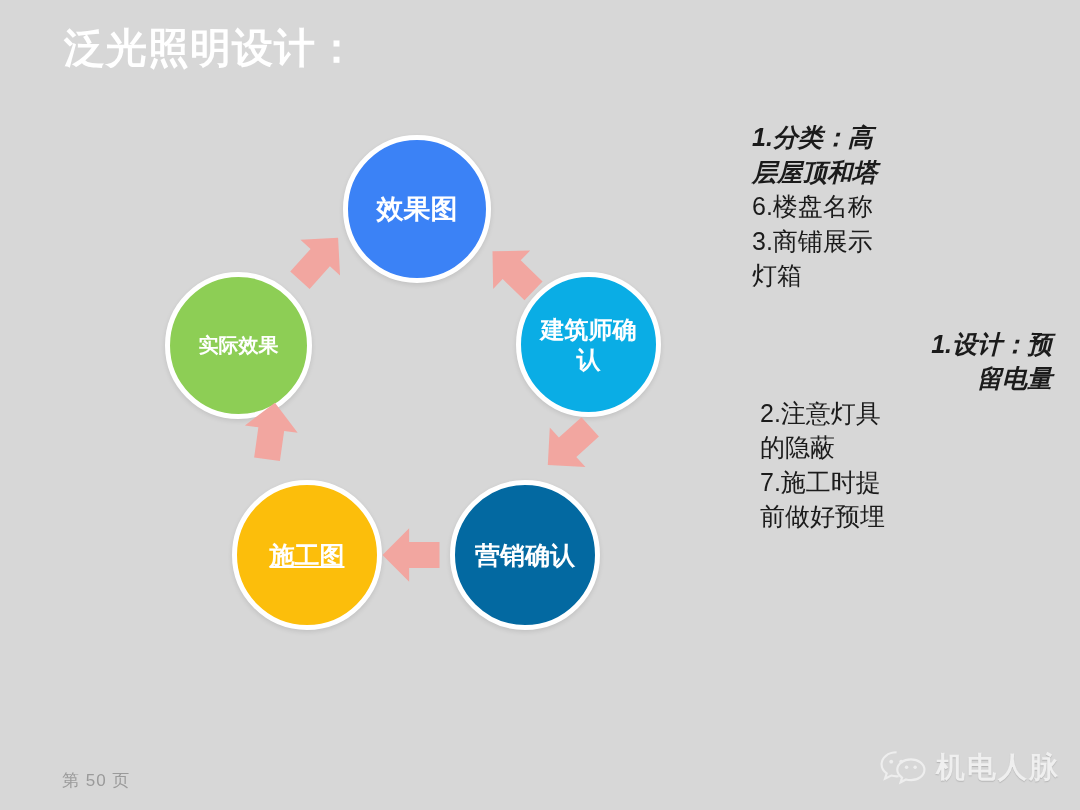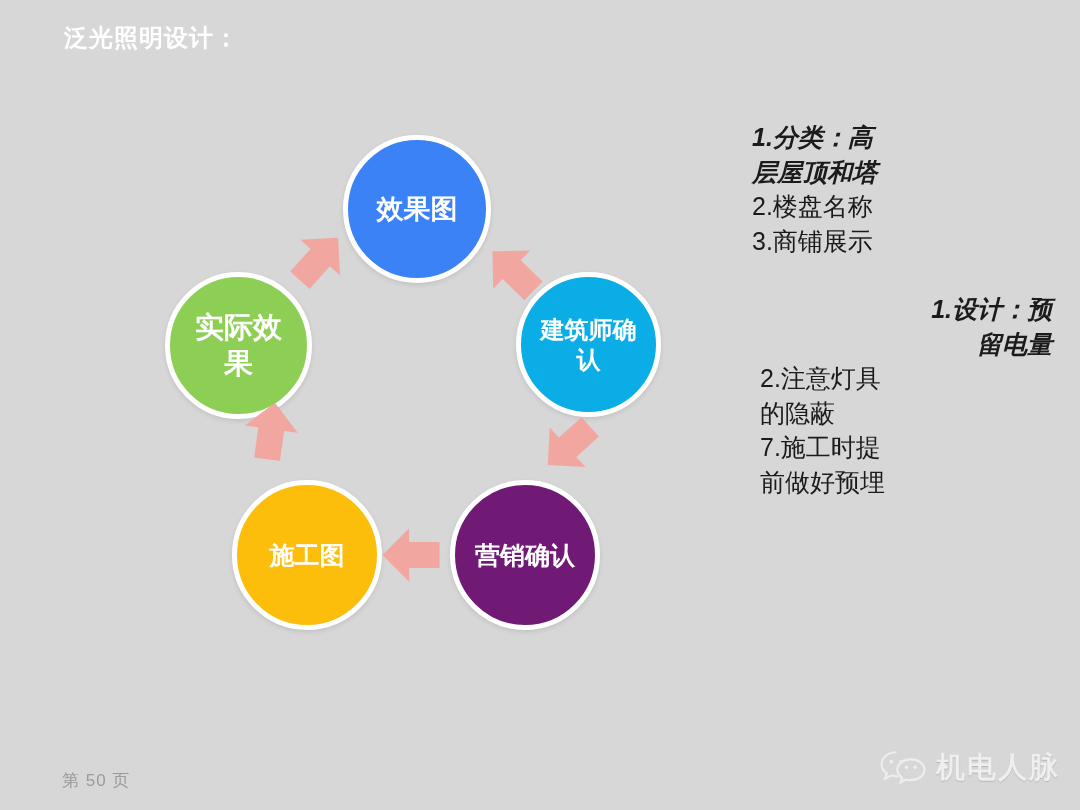--- a/index.html
+++ b/index.html
@@ -18,21 +18,21 @@
     width: 1080px;
     height: 810px;
     background: #d7d7d7;
   }
 
   
   .slide-title {
     position: absolute;
     left: 64px;
     top: 22px;
-    font-size: 24px;
+    font-size: 41px;
     font-weight: bold;
     color: #ffffff;
     letter-spacing: 1px;
     line-height: 1.3;
     white-space: nowrap;
   }
 
   
   .cycle {
     position: absolute;
@@ -58,22 +58,22 @@
   .node .label {
     display: block;
     padding: 0 12px;
     color: #ffffff;
   }
 
   
   .node-effect   { left: 223px; top: 35px;  width: 148px; height: 148px; font-size: 27px; }
   .node-architect{ left: 396px; top: 172px; width: 145px; height: 145px; font-size: 24px; }
   .node-market   { left: 330px; top: 380px; width: 150px; height: 150px; font-size: 25px; }
-  .node-construct{ left: 112px; top: 380px; width: 150px; height: 150px; font-size: 25px; }
-  .node-actual   { left: 45px;  top: 172px; width: 147px; height: 147px; font-size: 29px; font-family: Liberation Serif, serif; }
+  .node-construct{ left: 112px; top: 380px; width: 150px; height: 150px; font-size: 25px; text-decoration: underline; }
+  .node-actual   { left: 45px;  top: 172px; width: 147px; height: 147px; font-size: 20px; font-family: Liberation Serif, serif; }
 
   
   .arrow {
     position: absolute;
     width: 62px;
     height: 62px;
   }
   .arrow svg { display: block; width: 100%; height: 100%; }
   .arrow path { fill: #f2a6a0; }
 
@@ -136,21 +136,21 @@
   <div class="cycle">
 
     <div class="node node-effect" style="background:#3b82f6;">
       <span class="label">效果图</span>
     </div>
 
     <div class="node node-architect" style="background:#0aade5;">
       <span class="label">建筑师确认</span>
     </div>
 
-    <div class="node node-market" style="background:#701a75;">
+    <div class="node node-market" style="background:#0369a1;">
       <span class="label">营销确认</span>
     </div>
 
     <div class="node node-construct" style="background:#fcbe0b;">
       <span class="label">施工图</span>
     </div>
 
     <div class="node node-actual" style="background:#8dce55;">
       <span class="label">实际效果</span>
     </div>
@@ -180,22 +180,23 @@
         <path d="M50 4 L93 47 L71 47 L71 96 L29 96 L29 47 L7 47 Z"></path>
       </svg>
     </div>
   </div>
 
   <div class="notes">
 
     <div class="note-block">
       <div class="note-line bold">1.分类：高</div>
       <div class="note-line bold">层屋顶和塔</div>
-      <div class="note-line">2.楼盘名称</div>
+      <div class="note-line">6.楼盘名称</div>
       <div class="note-line">3.商铺展示</div>
+      <div class="note-line">灯箱</div>
     </div>
 
     <div class="note-block indent">
       <div class="note-line bold">1.设计：预</div>
       <div class="note-line bold">留电量</div>
       <div class="note-line">2.注意灯具</div>
       <div class="note-line">的隐蔽</div>
       <div class="note-line">7.施工时提</div>
       <div class="note-line">前做好预埋</div>
     </div>

